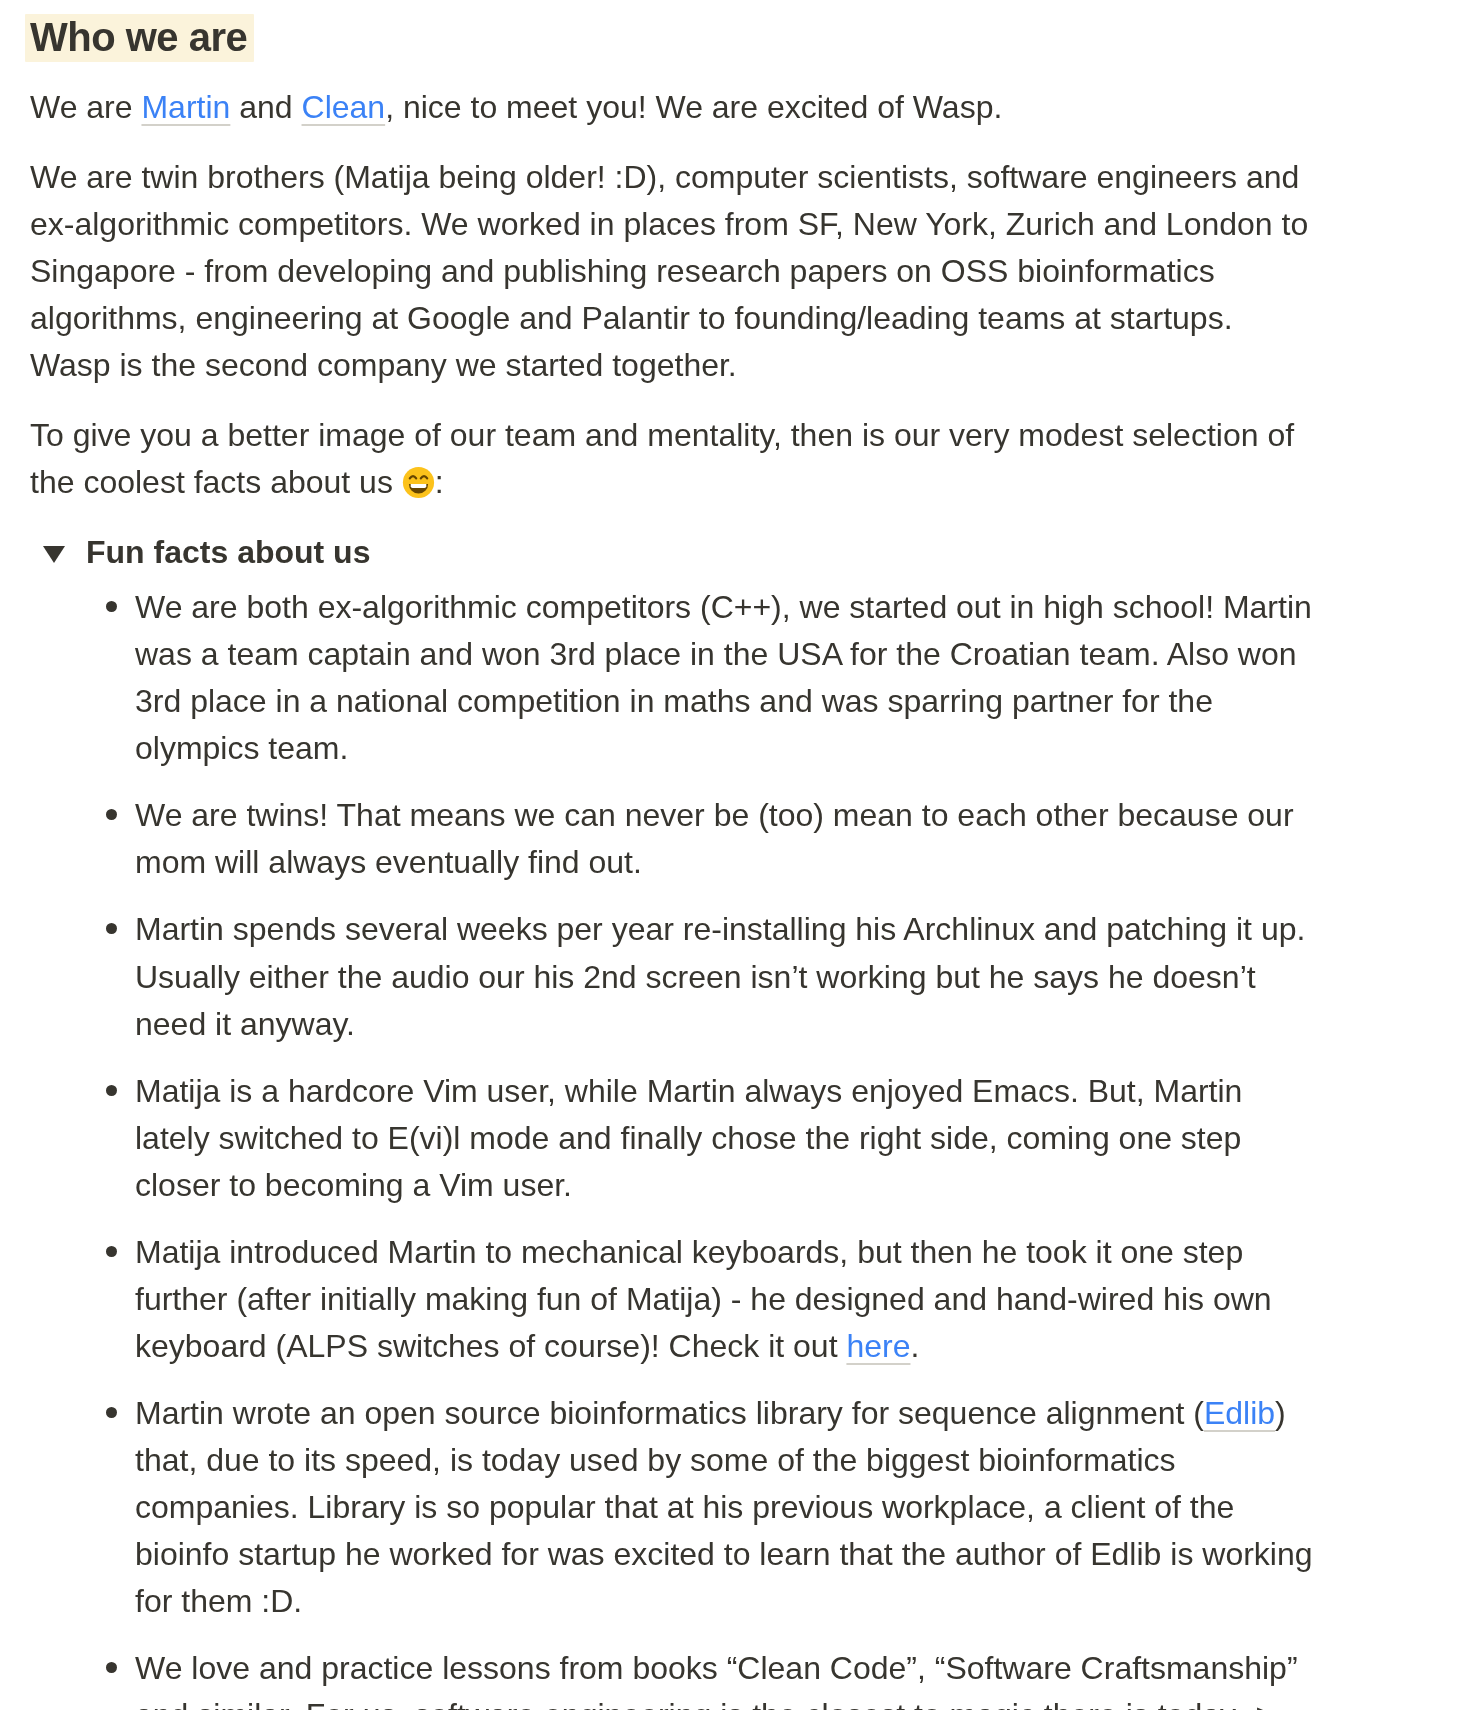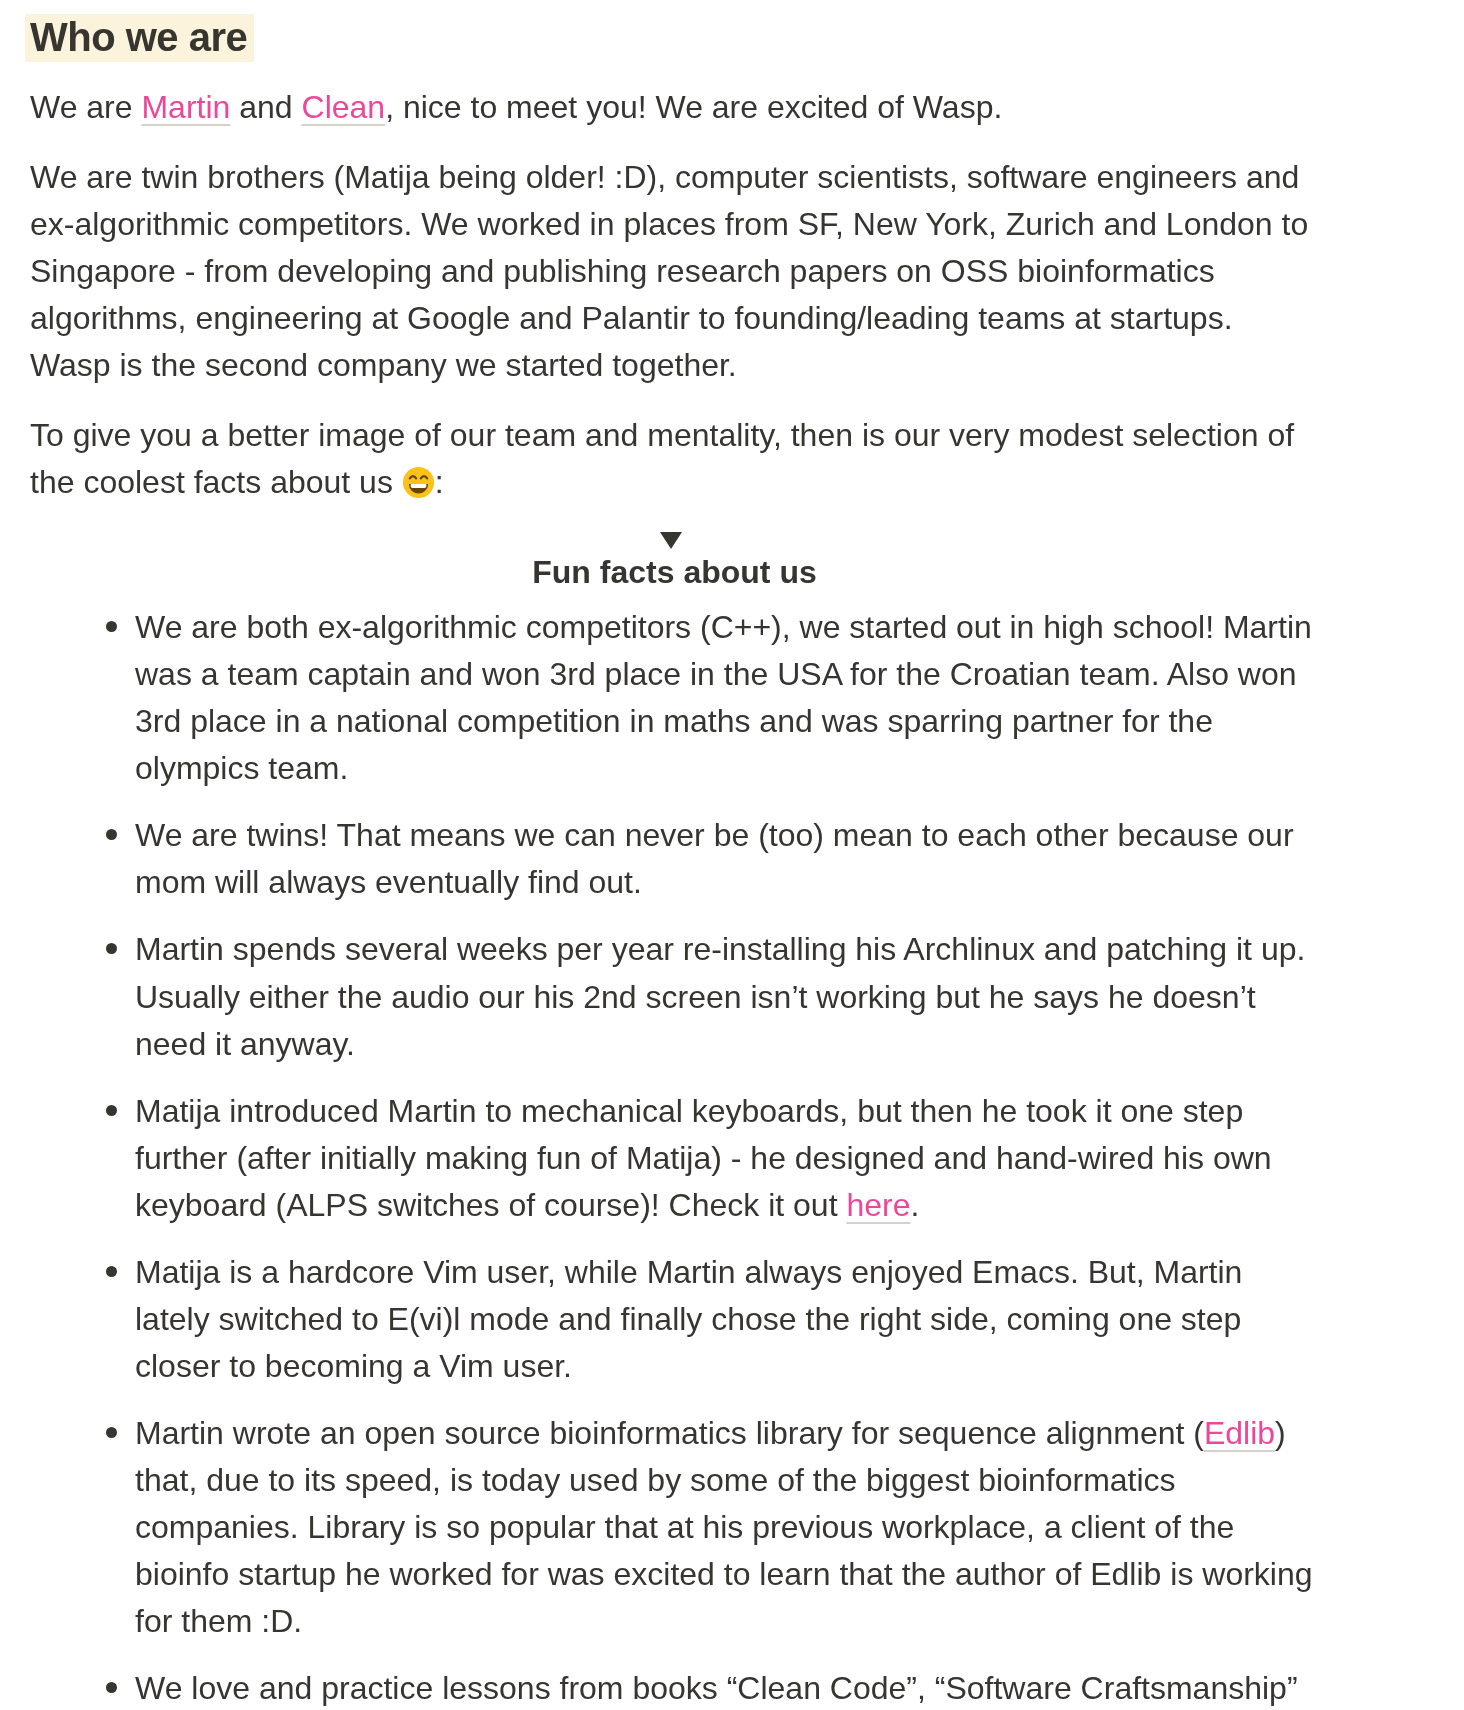--- a/index.html
+++ b/index.html
@@ -28,32 +28,31 @@
   h1.page-title .hl {
     background: #fbf3db;
     padding: 1px 7px 3px 5px;
     margin-left: -5px;
     border-radius: 1px;
   }
   p.doc-paragraph {
     margin: 0 0 23px 0;
   }
   a.doc-link {
-    color: #ec4899;
+    color: #3b82f6;
     text-decoration: underline;
     text-decoration-thickness: 2px;
     text-decoration-color: #d3d1ca;
     text-underline-offset: 6px;
     cursor: pointer;
   }
   .toggle-row {
     display: flex;
     align-items: center;
     margin: 4px 0 8px 0;
-    flex-direction: column;
   }
   .toggle-triangle {
     width: 0;
     height: 0;
     border-left: 11px solid transparent;
     border-right: 11px solid transparent;
     border-top: 17px solid #37352f;
     margin: 3px 21px 0 13px;
     cursor: pointer;
     flex: 0 0 auto;
@@ -111,19 +110,19 @@
 
   <div class="toggle-row">
     <span class="toggle-triangle"></span>
     <span class="toggle-label">Fun facts about us</span>
   </div>
 
   <ul class="fact-list">
     <li><span>We are both ex-algorithmic competitors (C++), we started out in high school! Martin was a team captain and won 3rd place in the USA for the Croatian team. Also won 3rd place in a national competition in maths and was sparring partner for the olympics team.</span></li>
     <li><span>We are twins! That means we can never be (too) mean to each other because our mom will always eventually find out.</span></li>
     <li><span>Martin spends several weeks per year re-installing his Archlinux and patching it up. Usually either the audio our his 2nd screen isn’t working but he says he doesn’t need it anyway.</span></li>
+    <li><span>Matija is a hardcore Vim user, while Martin always enjoyed Emacs. But, Martin lately switched to E(vi)l mode and finally chose the right side, coming one step closer to becoming a Vim user.</span></li>
     <li><span>Matija introduced Martin to mechanical keyboards, but then he took it one step further (after initially making fun of Matija) - he designed and hand-wired his own keyboard (ALPS switches of course)! Check it out </span><a class="doc-link">here</a><span>.</span></li>
-    <li><span>Matija is a hardcore Vim user, while Martin always enjoyed Emacs. But, Martin lately switched to E(vi)l mode and finally chose the right side, coming one step closer to becoming a Vim user.</span></li>
     <li><span>Martin wrote an open source bioinformatics library for sequence alignment (</span><a class="doc-link">Edlib</a><span>) that, due to its speed, is today used by some of the biggest bioinformatics companies. Library is so popular that at his previous workplace, a client of the bioinfo startup he worked for was excited to learn that the author of Edlib is working for them :D.</span></li>
     <li><span>We love and practice lessons from books “Clean Code”, “Software Craftsmanship” and similar. For us, software engineering is the closest to magic there is today -&gt; ability to create anything you imagine.</span></li>
   </ul>
 
 </div>
 
 </body></html>

